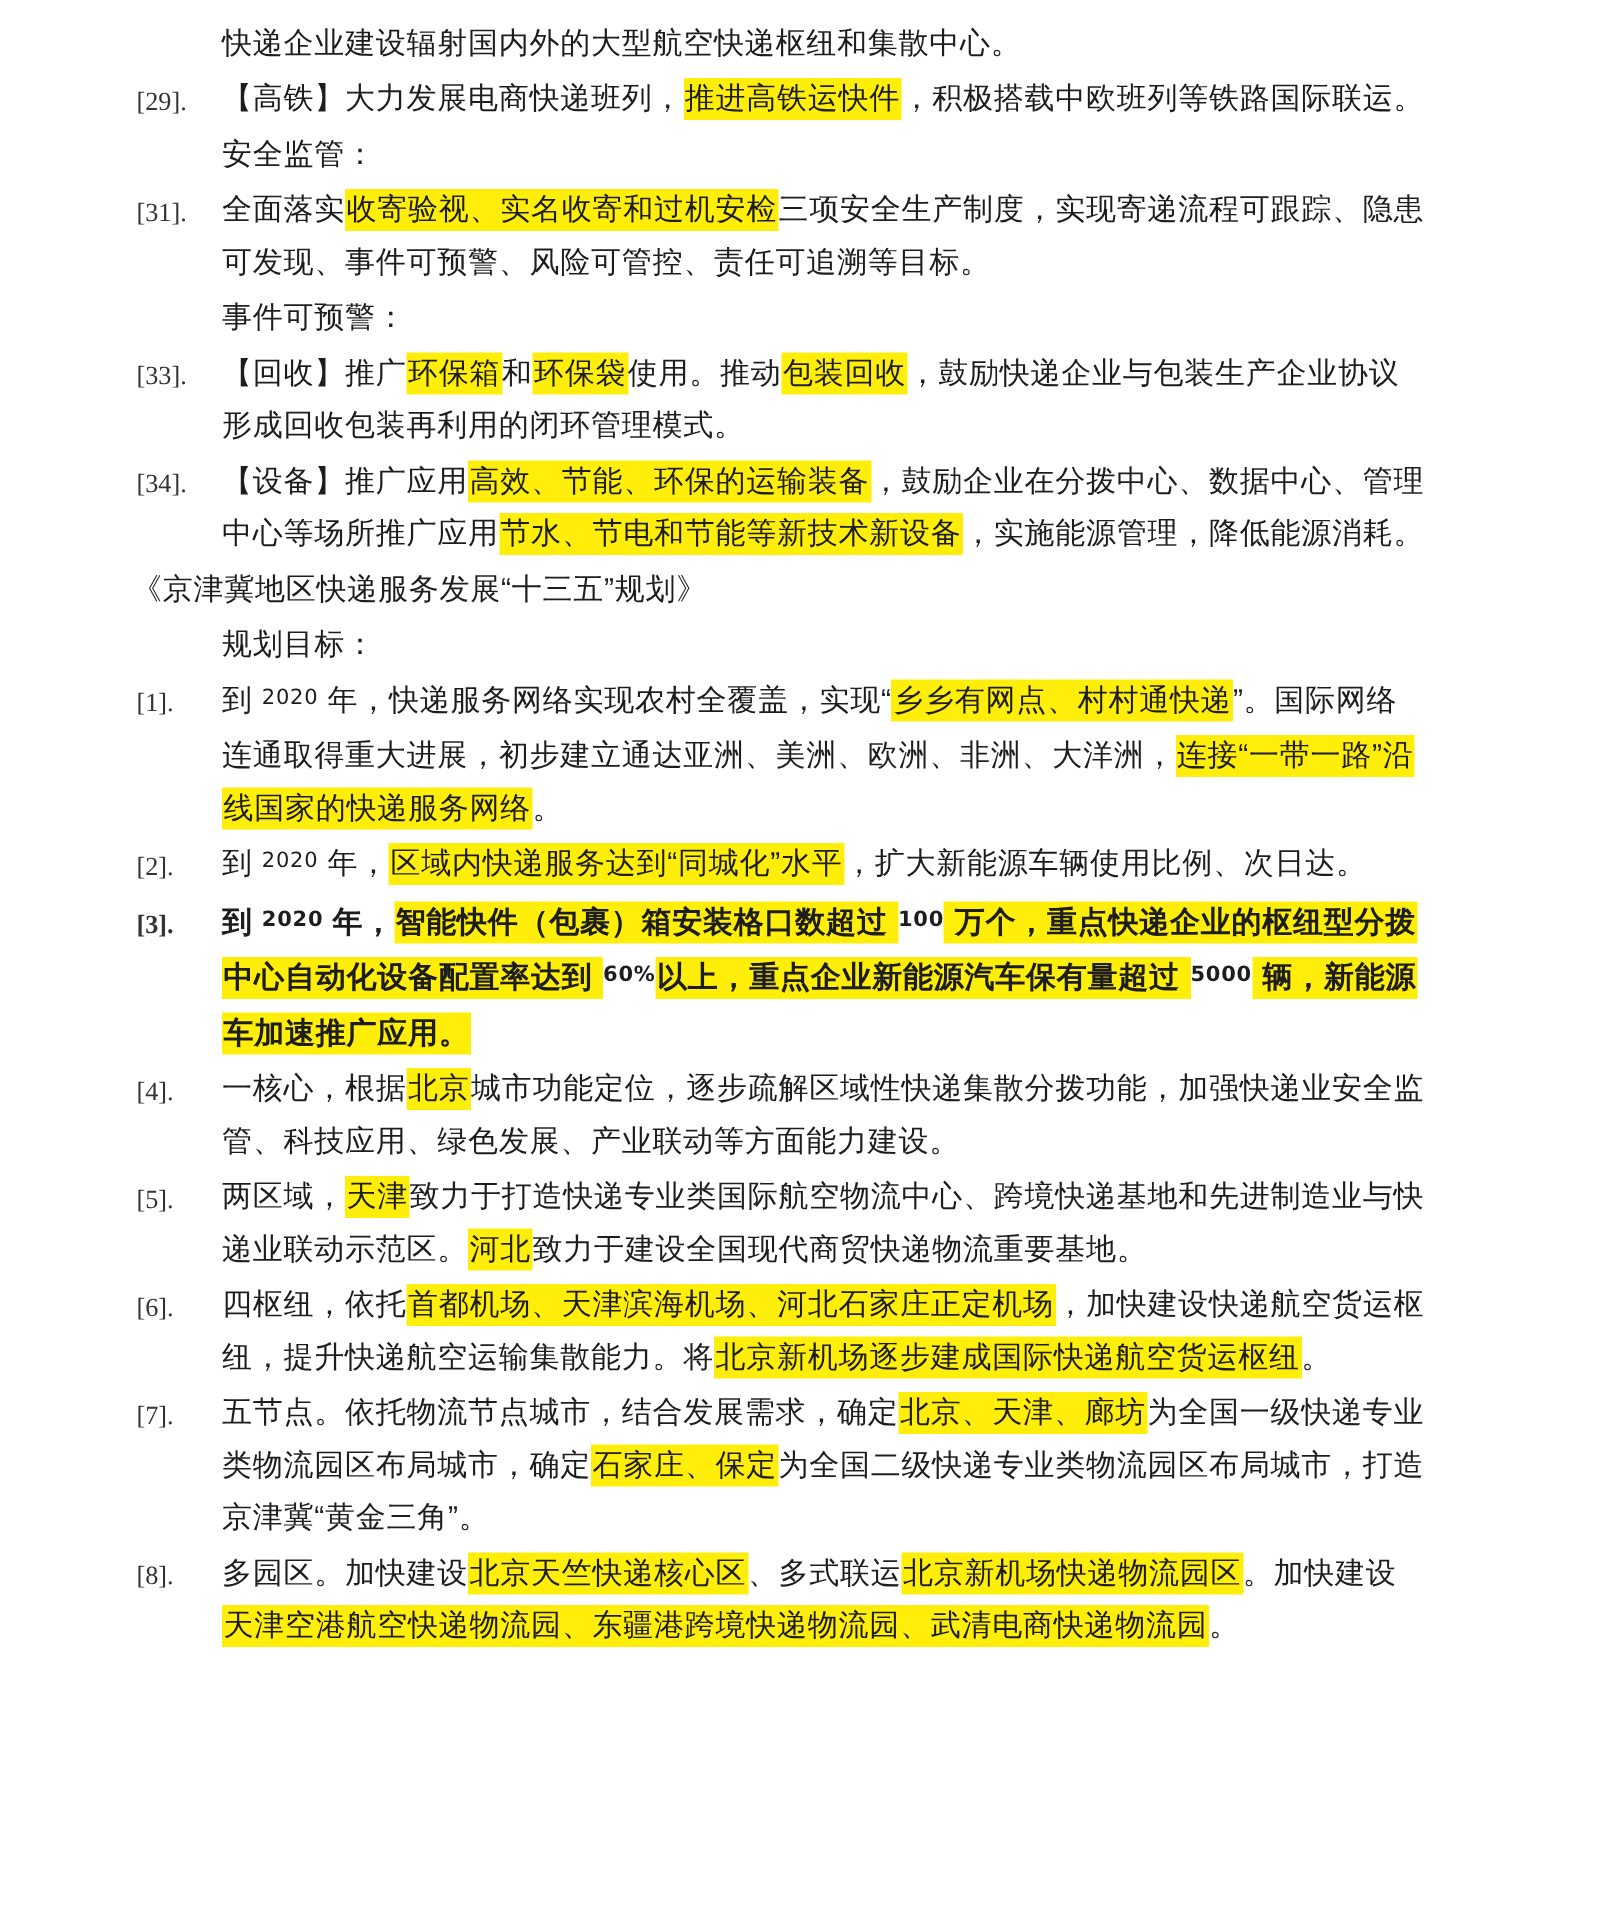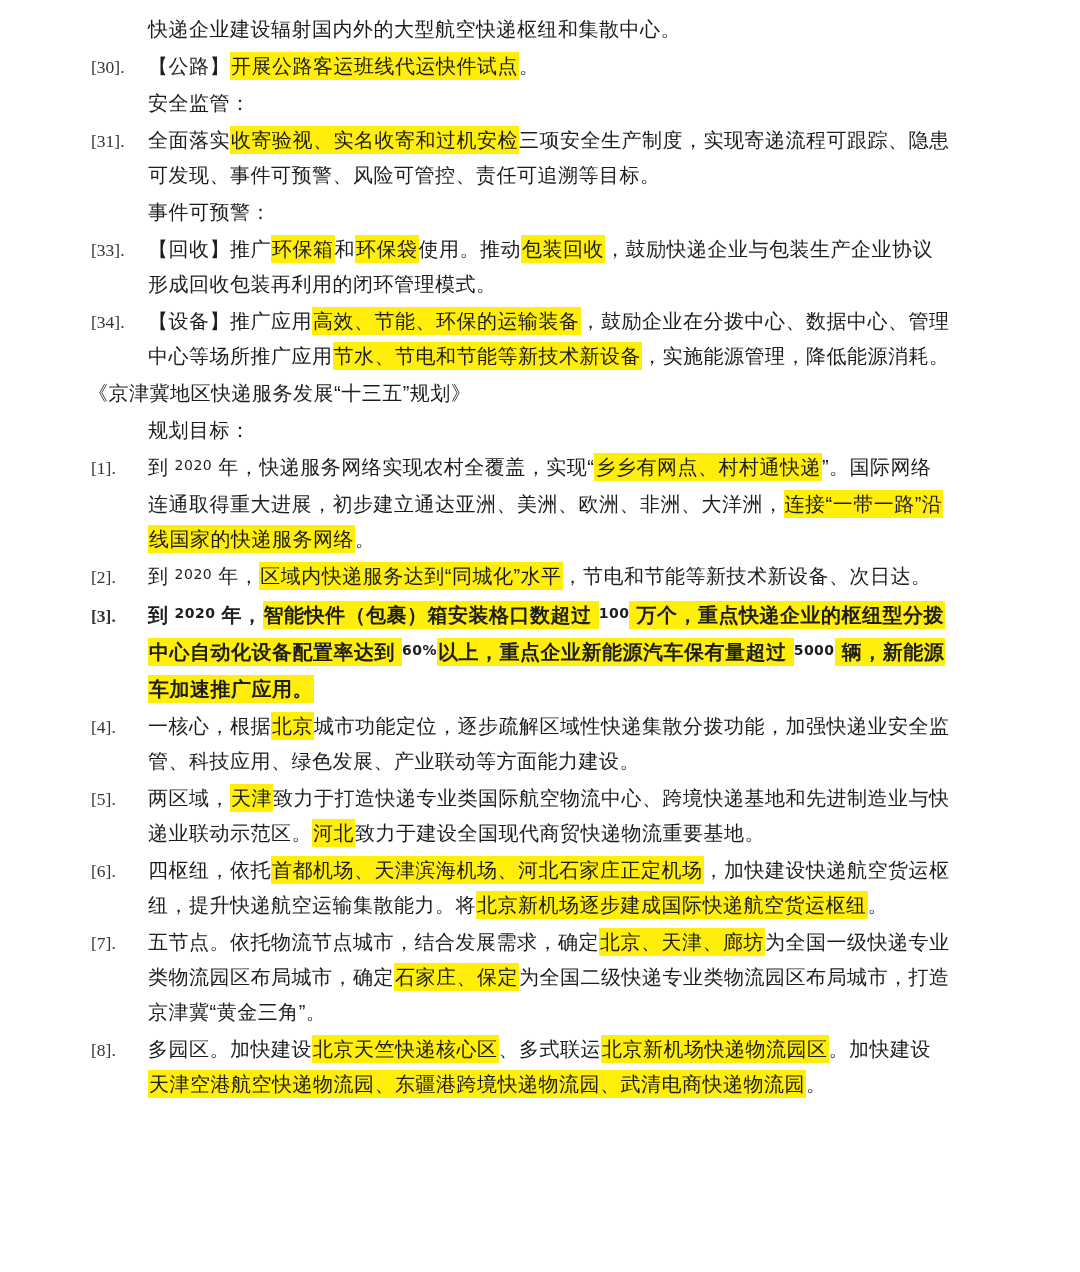--- a/index.html
+++ b/index.html
@@ -47,30 +47,30 @@
     font-size:14px;
     letter-spacing:0.5px;
   }
 </style>
 </head>
 <body>
 
 <div class="page">
   <div class="doc">
       <div class="block para"><span>快递企业建设辐射国内外的大型航空快递枢纽和集散中心。</span></div>
-      <div class="block para"><span class="label">[30].</span><span>【公路】</span><span class="hl">开展公路客运班线代运快件试点</span><span>。</span></div>
+      <div class="block para"><span class="label">[29].</span><span>【高铁】大力发展电商快递班列，</span><span class="hl">推进高铁运快件</span><span>，积极搭载中欧班列等铁路国际联运。</span></div>
       <div class="block heading"><span>安全监管：</span></div>
       <div class="block para"><span class="label">[31].</span><span>全面落实</span><span class="hl">收寄验视、实名收寄和过机安检</span><span>三项安全生产制度，实现寄递流程可跟踪、隐患可发现、事件可预警、风险可管控、责任可追溯等目标。</span></div>
       <div class="block heading"><span>事件可预警：</span></div>
       <div class="block para"><span class="label">[33].</span><span>【回收】推广</span><span class="hl">环保箱</span><span>和</span><span class="hl">环保袋</span><span>使用。推动</span><span class="hl">包装回收</span><span>，鼓励快递企业与包装生产企业协议形成回收包装再利用的闭环管理模式。</span></div>
       <div class="block para"><span class="label">[34].</span><span>【设备】推广应用</span><span class="hl">高效、节能、环保的运输装备</span><span>，鼓励企业在分拨中心、数据中心、管理中心等场所推广应用</span><span class="hl">节水、节电和节能等新技术新设备</span><span>，实施能源管理，降低能源消耗。</span></div>
       <div class="block title"><span>《京津冀地区快递服务发展“十三五”规划》</span></div>
       <div class="block heading"><span>规划目标：</span></div>
       <div class="block para"><span class="label">[1].</span><span>到 </span><span class="num">2020</span><span> 年，快递服务网络实现农村全覆盖，实现“</span><span class="hl">乡乡有网点、村村通快递</span><span>”。国际网络连通取得重大进展，初步建立通达亚洲、美洲、欧洲、非洲、大洋洲，</span><span class="hl">连接“一带一路”沿线国家的快递服务网络</span><span>。</span></div>
-      <div class="block para"><span class="label">[2].</span><span>到 </span><span class="num">2020</span><span> 年，</span><span class="hl">区域内快递服务达到“同城化”水平</span><span>，节电和节能等新技术新设备、次日达。</span></div>
+      <div class="block para"><span class="label">[2].</span><span>到 </span><span class="num">2020</span><span> 年，</span><span class="hl">区域内快递服务达到“同城化”水平</span><span>，扩大新能源车辆使用比例、次日达。</span></div>
       <div class="block para bold"><span class="label">[3].</span><span>到 </span><span class="num">2020</span><span> 年，</span><span class="hl">智能快件（包裹）箱安装格口数超过 </span><span class="num">100</span><span class="hl"> 万个，重点快递企业的枢纽型分拨中心自动化设备配置率达到 </span><span class="num">60%</span><span class="hl">以上，重点企业新能源汽车保有量超过 </span><span class="num">5000</span><span class="hl"> 辆，新能源车加速推广应用。</span></div>
       <div class="block para"><span class="label">[4].</span><span>一核心，根据</span><span class="hl">北京</span><span>城市功能定位，逐步疏解区域性快递集散分拨功能，加强快递业安全监管、科技应用、绿色发展、产业联动等方面能力建设。</span></div>
       <div class="block para"><span class="label">[5].</span><span>两区域，</span><span class="hl">天津</span><span>致力于打造快递专业类国际航空物流中心、跨境快递基地和先进制造业与快递业联动示范区。</span><span class="hl">河北</span><span>致力于建设全国现代商贸快递物流重要基地。</span></div>
       <div class="block para"><span class="label">[6].</span><span>四枢纽，依托</span><span class="hl">首都机场、天津滨海机场、河北石家庄正定机场</span><span>，加快建设快递航空货运枢纽，提升快递航空运输集散能力。将</span><span class="hl">北京新机场逐步建成国际快递航空货运枢纽</span><span>。</span></div>
       <div class="block para"><span class="label">[7].</span><span>五节点。依托物流节点城市，结合发展需求，确定</span><span class="hl">北京、天津、廊坊</span><span>为全国一级快递专业类物流园区布局城市，确定</span><span class="hl">石家庄、保定</span><span>为全国二级快递专业类物流园区布局城市，打造京津冀“黄金三角”。</span></div>
       <div class="block para"><span class="label">[8].</span><span>多园区。加快建设</span><span class="hl">北京天竺快递核心区</span><span>、多式联运</span><span class="hl">北京新机场快递物流园区</span><span>。加快建设</span><span class="hl">天津空港航空快递物流园、东疆港跨境快递物流园、武清电商快递物流园</span><span>。</span></div>
     </div>
 </div>
 
 </body></html>

